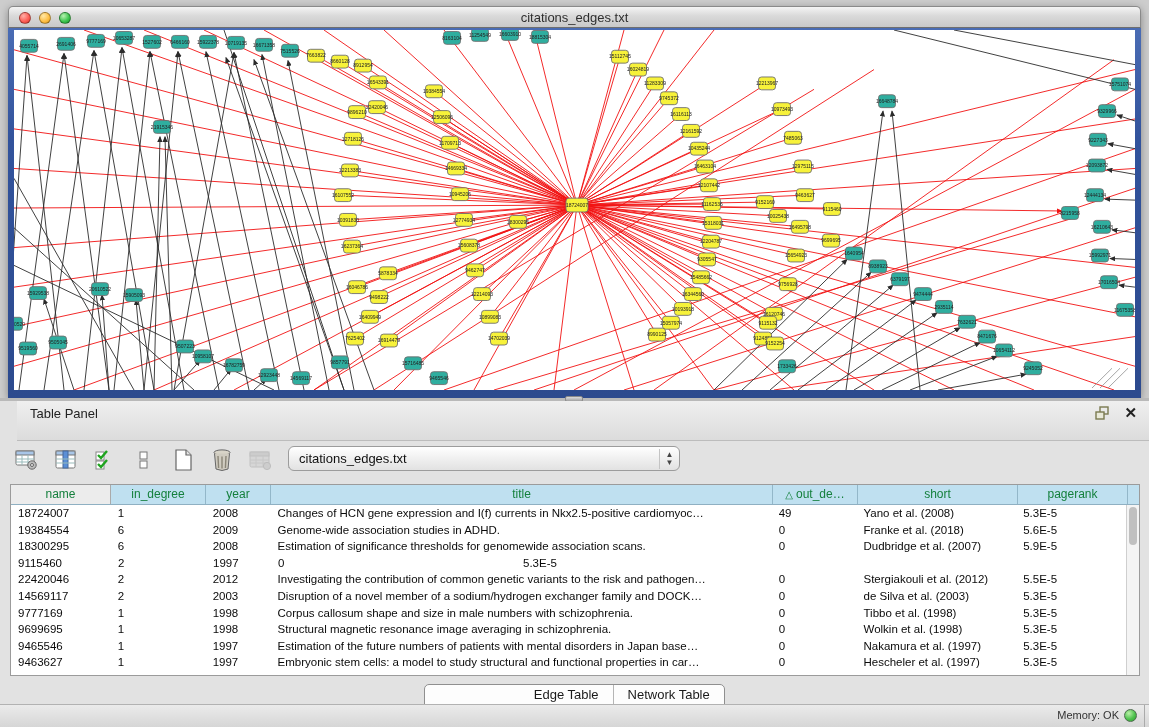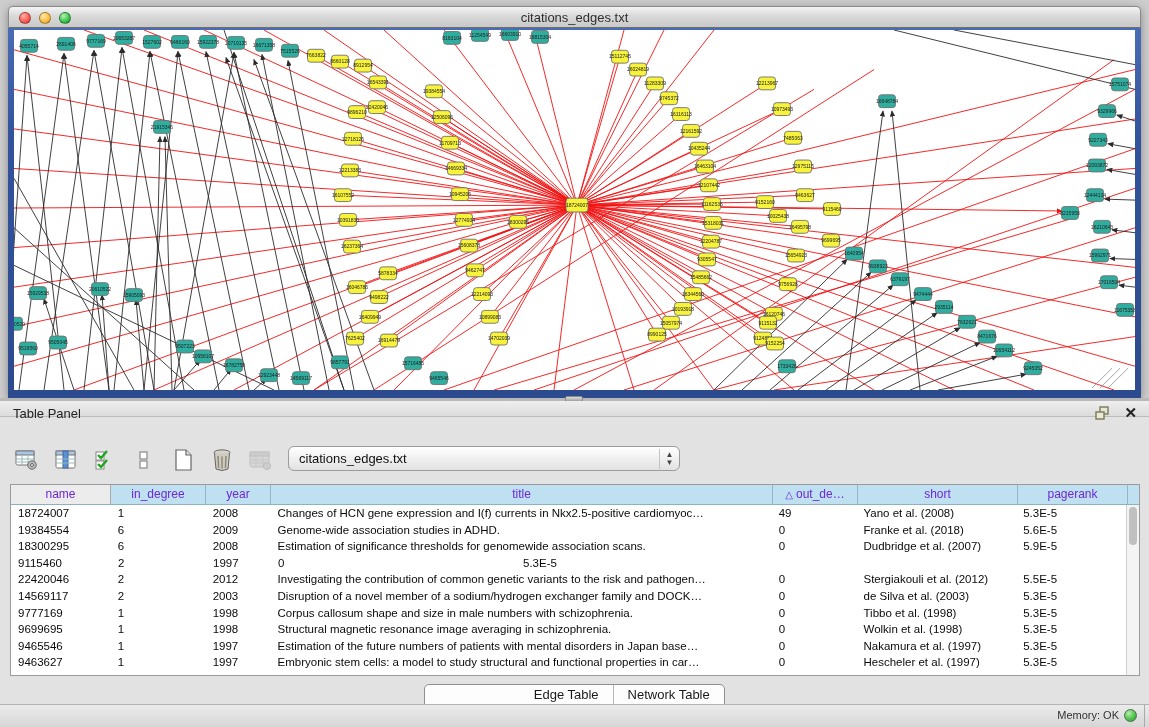--- a/index.html
+++ b/index.html
@@ -26,42 +26,42 @@
   .net-frame { height:370px; background:linear-gradient(#4a6cb4,#32539c 30%,#2c4a8e);
     padding:2px 6px 8px 6px; }
   #graph-canvas { width:100%; height:100%; background:#fff; position:relative; }
   #graph-canvas svg { display:block; width:100%; height:100%; }
   
   #splitter { position:absolute; left:0; top:398px; width:1149px; height:3px; background:#b9b9b9; }
   #splitter .grip { position:absolute; left:565px; top:-2px; width:18px; height:6px;
     background:linear-gradient(#dcdcdc,#9f9f9f); border:1px solid #8a8a8a; border-radius:2px; }
   
   #table-panel { position:absolute; left:0; top:401px; width:1149px; height:326px; background:#e2e2e2; }
-  .panel-header { position:relative; height:16px; background:linear-gradient(#efefef,#dcdcdc);
-    border-bottom:1px solid #bcbcbc; }
+  .panel-header { position:relative; height:40px; background:linear-gradient(#efefef,#dcdcdc);
+    border-bottom:1px solid #bcbcbc;margin-left:17px; }
   .panel-header .panel-title { position:absolute; left:13px; top:5px; font-size:13px; color:#222; }
   .panel-header .hdr-icons { position:absolute; right:12px; top:4px; display:flex; gap:14px; align-items:center; }
   .float-btn svg { display:block; }
   .close-btn { font-size:15px; font-weight:bold; color:#222; line-height:16px; cursor:default; }
   
   .toolbar { position:absolute; left:14px; top:44px; height:30px; display:flex; align-items:center; gap:13px; }
   .tool { width:26px; height:26px; display:flex; align-items:center; justify-content:center; }
   .tool.disabled { opacity:.45; }
   .fx { font-family:"Liberation Serif", serif; font-style:italic; font-weight:bold; font-size:15px; color:#111; }
   .dropdown { position:absolute; left:288px; top:45px; width:392px; height:25px;
     background:linear-gradient(#ffffff,#ededed 60%,#e2e2e2);
     border:1px solid #9c9c9c; border-radius:6px; display:flex; align-items:center; }
   .dropdown .dd-value { flex:1; padding-left:10px; font-size:13px; color:#111; }
   .dropdown .dd-stepper { width:20px; text-align:center; color:#444; font-size:8px; line-height:8px;
     border-left:1px solid #c4c4c4; padding:2px 0; }
   
   .table-wrap { position:absolute; left:10px; top:83px; width:1130px; height:192px;
     background:#fff; border:1px solid #9b9b9b; }
   .thead { display:flex; height:20px; border-bottom:1px solid #8fb0c2; background:#bfe0f0; }
-  .th { font-size:12px; color:#6d28d9; text-align:center; line-height:19px;
+  .th { font-size:12px; color:#15803d; text-align:center; line-height:19px;
     border-right:1px solid #93b7c9; overflow:hidden; white-space:nowrap; }
   .th.name-col { background:#ececec; border-right:1px solid #aaa; }
   .th .sort { font-size:10px; margin-right:3px; }
   .tbody { position:absolute; left:0; top:20px; right:13px; bottom:0; overflow:hidden; }
   .tr { display:flex; height:16.6px; line-height:16.5px; }
   .td { font-size:11.5px; color:#0a0a0a; padding-left:7px; white-space:nowrap; overflow:hidden; }
   .vscroll { position:absolute; right:0; top:20px; width:13px; bottom:0;
     background:#f4f4f4; border-left:1px solid #cfcfcf; }
   .vscroll .thumb { position:absolute; left:2px; top:2px; width:8px; height:38px;
     background:#c0c0c0; border-radius:4px; }

